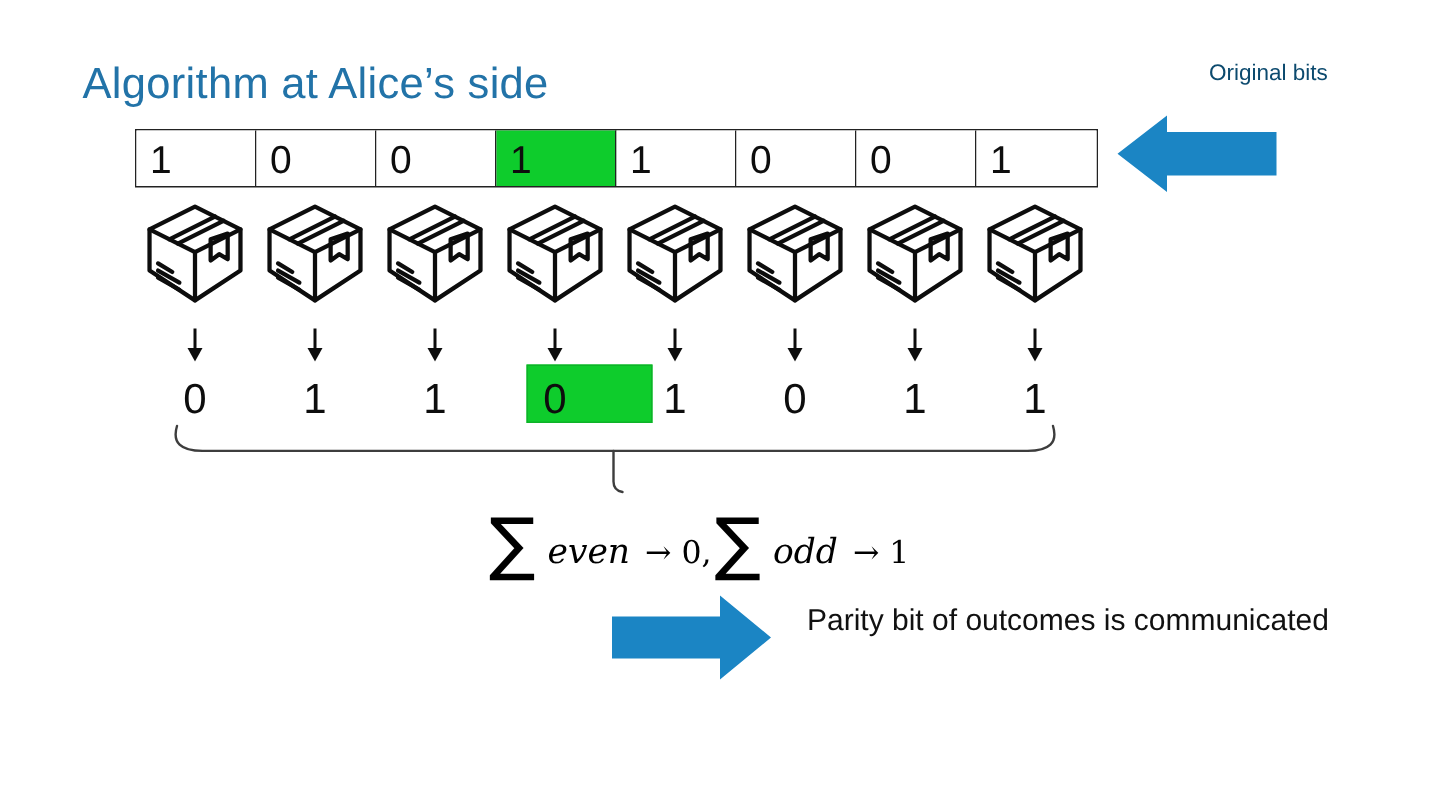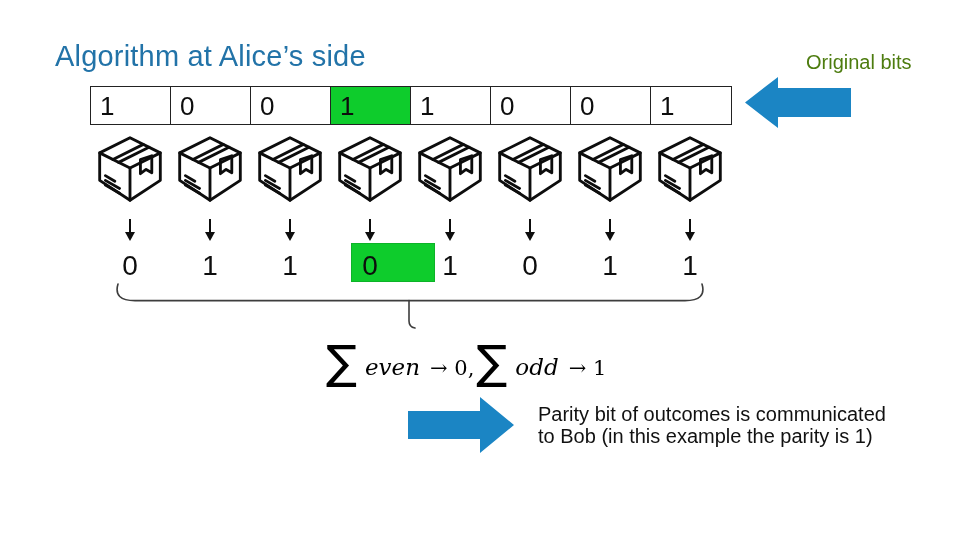--- a/index.html
+++ b/index.html
@@ -6,21 +6,21 @@
   .slide{
     position:relative;width:960px;height:540px;background:#ffffff;overflow:hidden;
     font-family:"Liberation Sans",sans-serif;color:#0d0d0d;
   }
   
   .title{
     position:absolute;left:55px;top:40px;font-size:29px;font-weight:400;
     color:var(--title-blue);letter-spacing:0.2px;margin:0;
   }
   
-  .orig-label{position:absolute;left:806px;top:51px;font-size:20px;color:#4d7c0f;}
+  .orig-label{position:absolute;left:806px;top:40px;font-size:15px;color:#0c4a6e;}
   
   .bit-table{
     position:absolute;left:90px;top:86px;width:640px;height:37px;
     display:grid;grid-template-columns:repeat(8,1fr);
     border:1.4px solid #222;
   }
   .bit-cell{
     border-right:1.2px solid #222;display:flex;align-items:center;
     padding-left:9px;font-size:26px;line-height:1;background:#fff;
   }
@@ -213,16 +213,15 @@
   <div class="formula">
     <span class="f-sum">∑</span><span class="f-word">even</span><span class="f-map">→ 0,</span><span class="f-sum">∑</span><span class="f-word">odd</span><span class="f-map">→ 1</span>
   </div>
 
   <svg class="blk-arrow right-arrow" viewBox="0 0 108 58">
     <polygon points="1,15 73,15 73,1 107,29 73,57 73,43 1,43"></polygon>
   </svg>
 
   <div class="parity-text">
     <div>Parity bit of outcomes is communicated</div>
-    <div>to Bob (in this example the parity is 1)</div>
   </div>
 
 </div>
 
 </body></html>

